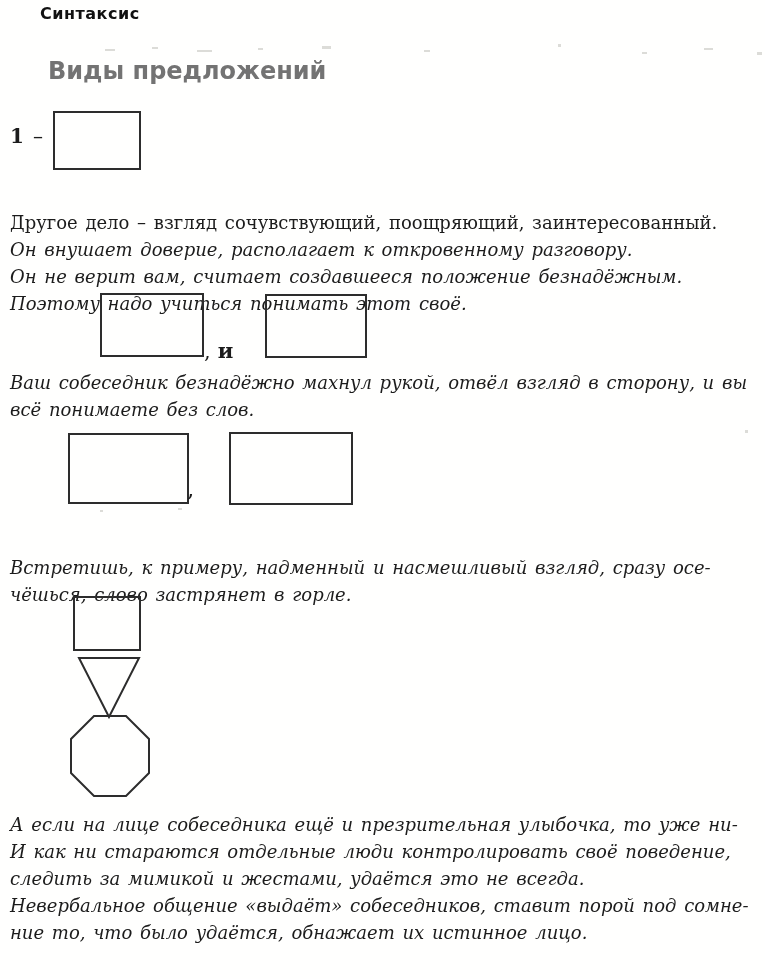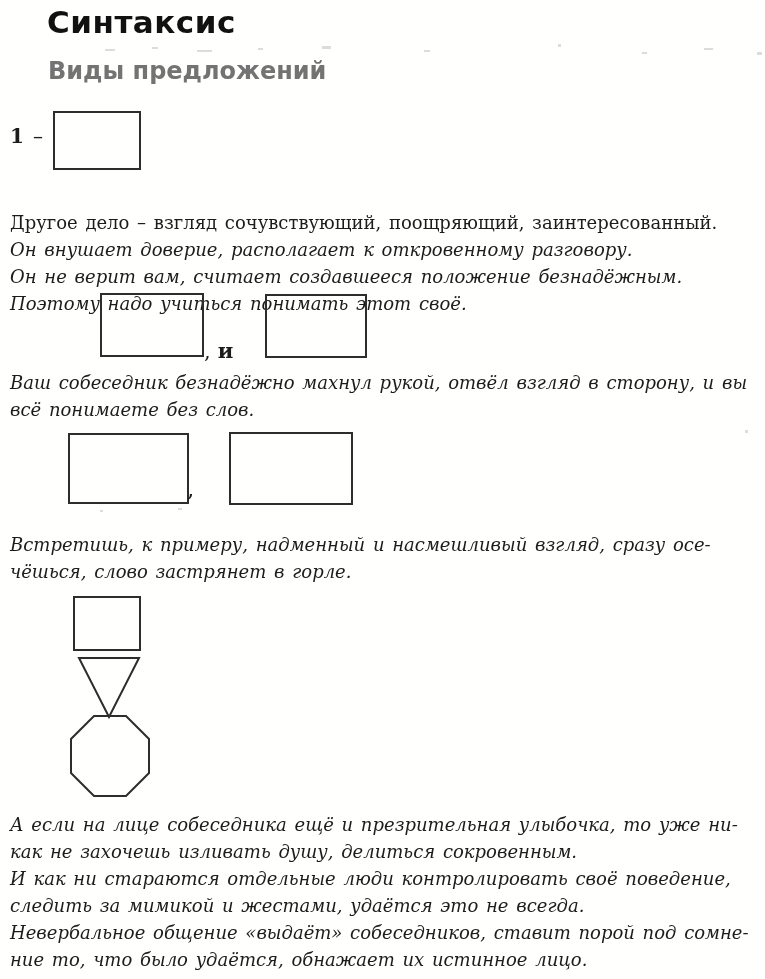--- a/index.html
+++ b/index.html
@@ -7,24 +7,24 @@
     position: relative;
     width: 765px;
     height: 979px;
     background: #fffffe;
     overflow: hidden;
     font-family: "DejaVu Serif", serif;
     color: #1c1c1c;
   }
   .title {
     position: absolute;
-    left: 47px; top: 4px;
+    left: 40px; top: 4px;
     font-family: "DejaVu Sans", "Liberation Sans", sans-serif;
     font-weight: bold;
-    font-size: 31px;
+    font-size: 16px;
     letter-spacing: 0.5px;
     color: #111;
   }
   .subtitle {
     position: absolute;
     left: 48px; top: 57px;
     font-family: "DejaVu Sans", "Liberation Sans", sans-serif;
     font-weight: bold;
     font-size: 24px;
     color: #737373;
@@ -68,21 +68,21 @@
     font-size: 18px;
     line-height: 27px;
     font-style: italic;
     white-space: nowrap;
     word-spacing: 2px;
     color: #1c1c1c;
   }
   .para .roman { font-style: normal; }
   .para-intro { top: 177px; margin-top: 32px; }
   .para-ex1   { top: 369px; }
-  .para-ex2   { top: 531px; }
+  .para-ex2   { top: 554px; }
   .para-ex3   { top: 811px; }
 
   .shape-square {
     position: absolute;
     left: 73px; top: 596px;
     width: 64px; height: 51px;
     border: 2px solid #2d2d2d;
   }
   .shape-svg { position: absolute; }
   .svg-triangle { left: 76px; top: 656px; }
@@ -152,20 +152,19 @@
   <div class="shape-square"></div>
   <svg class="shape-svg svg-triangle" width="66" height="63" viewBox="0 0 66 63">
     <polygon points="3,2 63,2 33,61" fill="none" stroke="#2d2d2d" stroke-width="2"></polygon>
   </svg>
   <svg class="shape-svg svg-octagon" width="80" height="82" viewBox="0 0 80 82">
     <polygon points="24,1 56,1 79,24 79,58 56,81 24,81 1,58 1,24" fill="none" stroke="#2d2d2d" stroke-width="2"></polygon>
   </svg>
 
   <div class="para para-ex3">
     <div>А если на лице собеседника ещё и презрительная улыбочка, то уже ни-</div>
-    <div>как не захочешь изливать душу, делиться сокровенным.</div>
     <div>И как ни стараются отдельные люди контролировать своё поведение,</div>
     <div>следить за мимикой и жестами, удаётся это не всегда.</div>
     <div>Невербальное общение «выдаёт» собеседников, ставит порой под сомне-</div>
     <div>ние то, что было удаётся, обнажает их истинное лицо.</div>
   </div>
 
 </div>
 
 </body></html>

